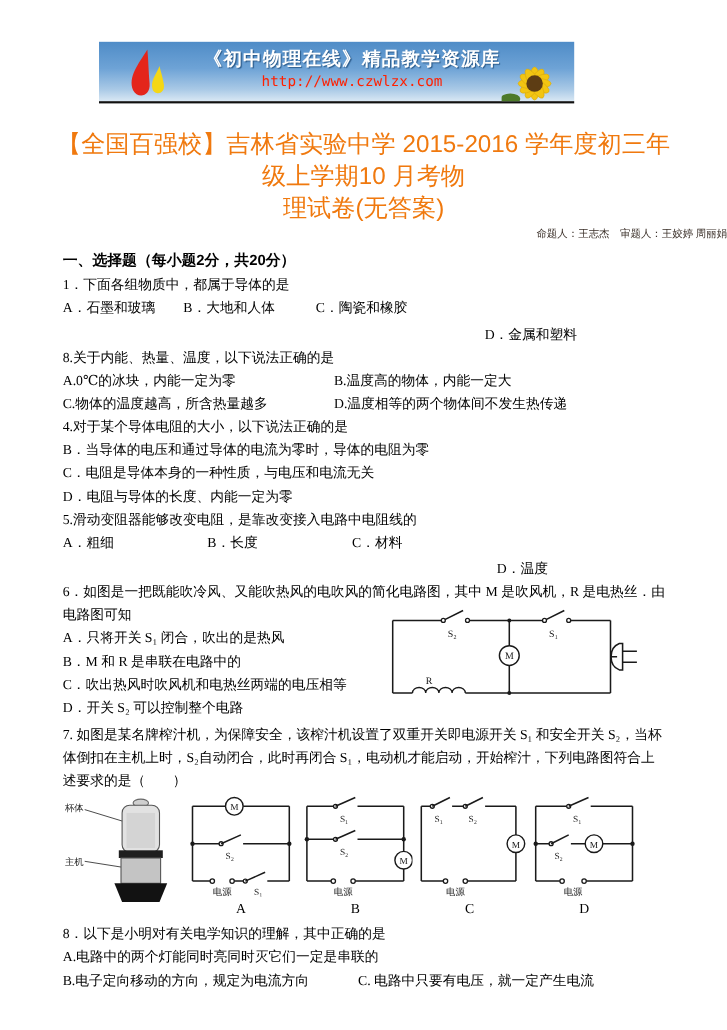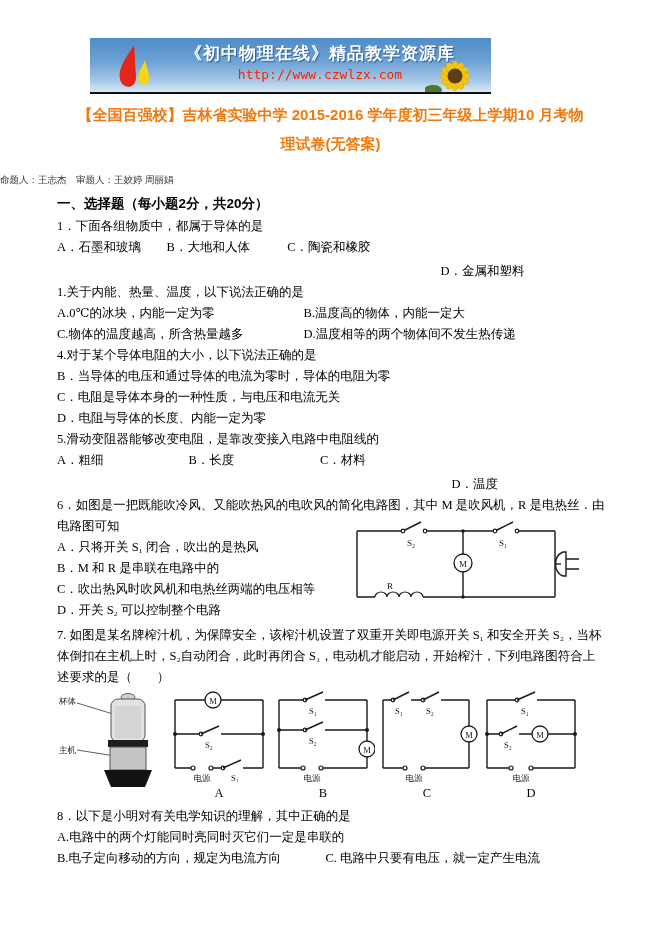--- a/index.html
+++ b/index.html
@@ -1,34 +1,34 @@
 <!DOCTYPE html>
 <html><head>
 <meta charset="utf-8">
 <style>
   html,body{margin:0;padding:0;}
   body{width:661px;height:936px;background:#ffffff;font-family:"Liberation Serif","DejaVu Serif",serif;color:#000;}
   .page{position:relative;width:661px;height:936px;background:#fff;overflow:hidden;}
 
   
-  .banner{position:absolute;left:90px;top:38px;width:401px;height:54px;
+  .banner{position:absolute;left:90px;top:38px;width:432px;height:54px;
     background:linear-gradient(180deg,#4f8cc7 0%,#6ea3d6 45%,#a9c9e6 80%,#d9e8f4 100%);
     border-bottom:2px solid #111;overflow:hidden;}
   .banner-logo{position:absolute;left:22px;top:6px;width:44px;height:46px;}
   .banner-center{position:absolute;left:80px;top:4px;width:300px;text-align:center;}
   .banner-title{color:#ffffff;font-weight:bold;font-size:17px;letter-spacing:1px;line-height:24px;
     font-family:"Liberation Sans","DejaVu Sans",sans-serif;text-shadow:1px 1px 1px #2a5a8a;}
   .banner-url{color:#ff2000;font-size:13px;font-weight:normal;line-height:18px;
     font-family:"DejaVu Sans Mono","Liberation Mono",monospace;}
   .banner-flower{position:absolute;right:14px;top:12px;width:52px;height:46px;}
 
   
-  .doc-title{margin:8px 48px 0 48px;text-align:center;font-weight:bold;font-size:15px;line-height:29px;
+  .doc-title{margin:24px 48px 0 48px;text-align:center;font-weight:normal;font-size:22px;line-height:29px;
     font-family:"Liberation Sans","DejaVu Sans",sans-serif;}
-  .byline{text-align:left;font-size:9.5px;color:#3a2f28;margin-top:16px;line-height:13px;}
+  .byline{text-align:right;font-size:9.5px;color:#3a2f28;margin-top:4px;line-height:13px;}
 
   
   .content{margin:6px 28px 0 57px;width:548px;font-size:12.5px;line-height:21px;}
   .sec-head{font-weight:bold;font-size:13.5px;font-family:"Liberation Sans","DejaVu Sans",sans-serif;margin-bottom:2px;}
   .q{margin:0;}
   .opt-row{display:flex;}
   .opt-row .o1{width:20%;}
   .opt-row .o2{width:22%;}
   .opt-row .o3{width:28%;}
   .opt-row .o4{flex:1;margin-top:24px;}
@@ -94,21 +94,21 @@
       <div>1．下面各组物质中，都属于导体的是</div>
       <div class="opt-row">
         <span class="o1">A．石墨和玻璃</span>
         <span class="o2">B．大地和人体</span>
         <span class="o3">C．陶瓷和橡胶</span>
         <span class="o4">D．金属和塑料</span>
       </div>
     </div>
 
     <div class="q">
-      <div>1.关于内能、热量、温度，以下说法正确的是</div>
+      <div>8.关于内能、热量、温度，以下说法正确的是</div>
       <div class="two-col">
         <span>A.0℃的冰块，内能一定为零</span>
         <span>B.温度高的物体，内能一定大</span>
         <span>C.物体的温度越高，所含热量越多</span>
         <span>D.温度相等的两个物体间不发生热传递</span>
       </div>
     </div>
 
 
     <div class="q">

